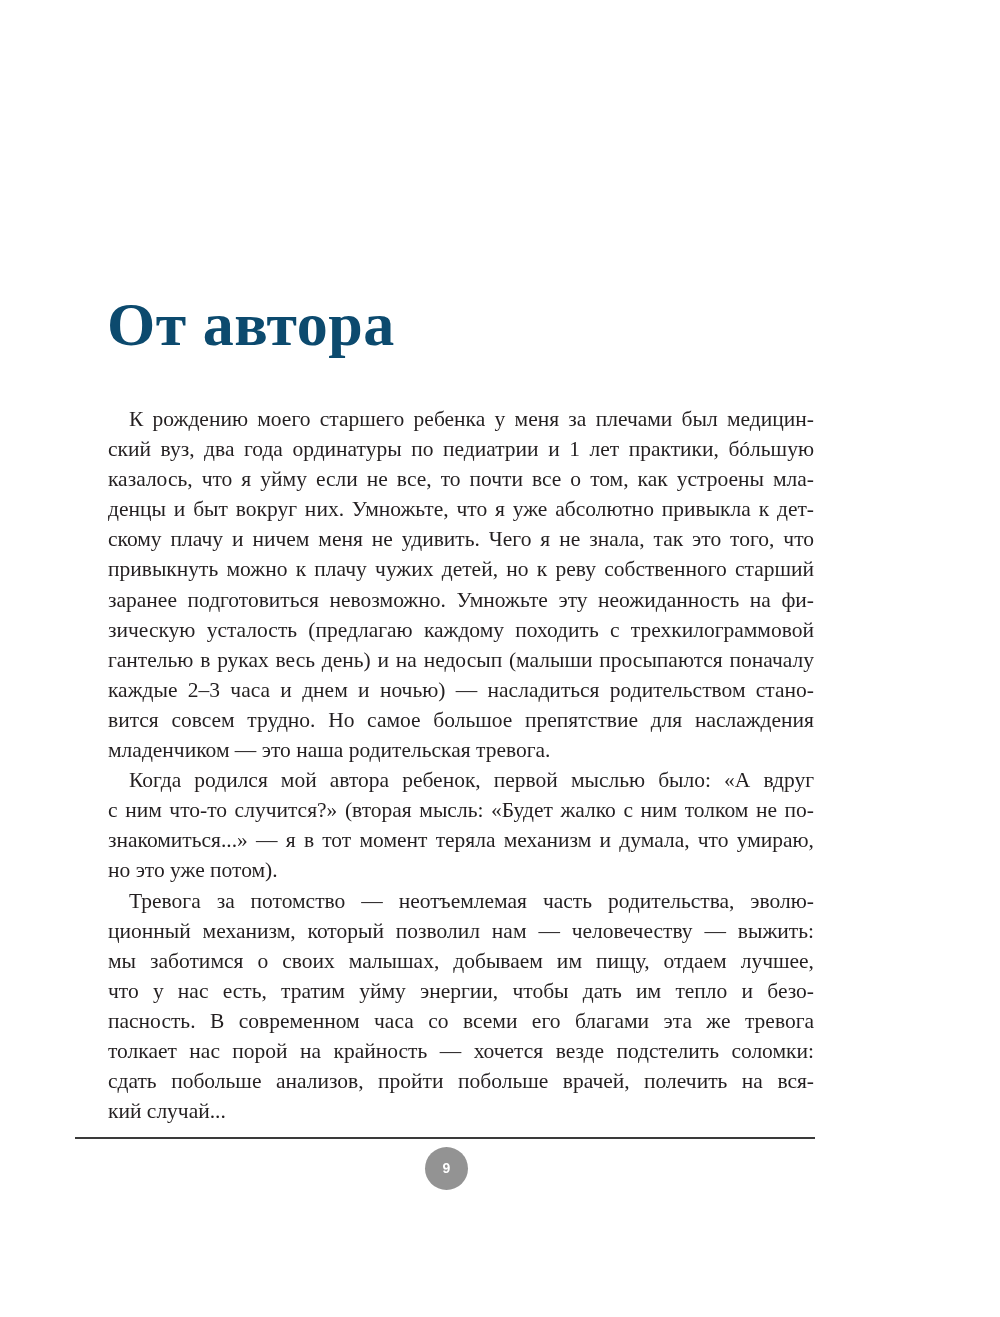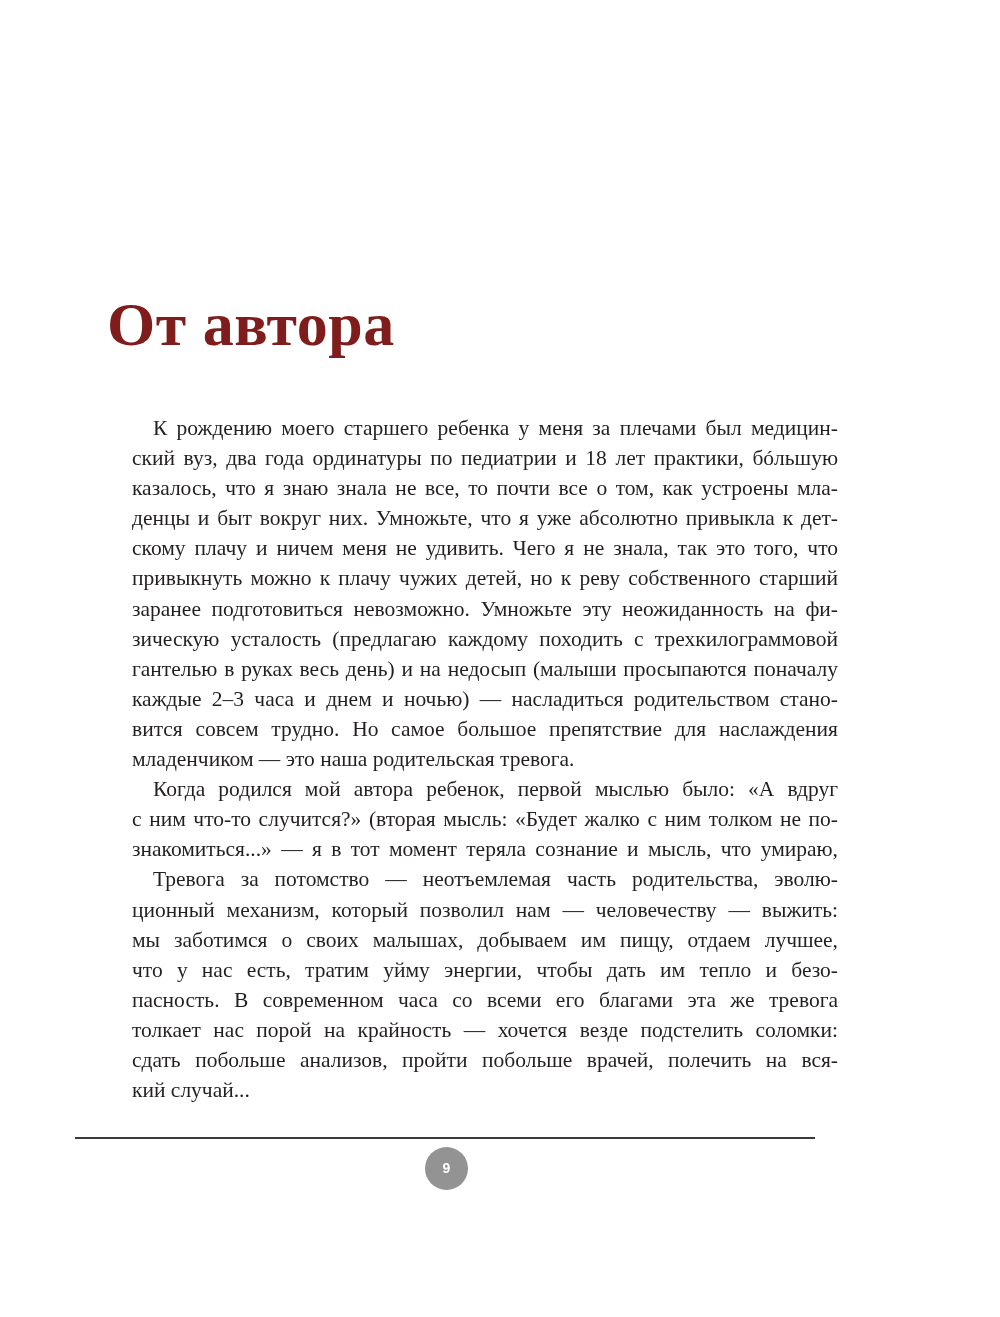--- a/index.html
+++ b/index.html
@@ -24,29 +24,28 @@
     .chapter-title {
       position: absolute;
       left: 107px;
       top: 284px;
       margin: 0;
       font-family: "Liberation Serif", "DejaVu Serif", serif;
       font-weight: bold;
       font-size: 62px;
       line-height: 80px;
       letter-spacing: 0.5px;
-      color: #7f1d1d;
+      color: #0c4a6e;
       white-space: nowrap;
     }
     .body-text {
       position: absolute;
       left: 108px;
-      top: 413px;
+      top: 404px;
       width: 706px;
-      margin-left: 24px;
     }
     .line {
       display: block;
       height: 30.1px;
       line-height: 30.1px;
       font-size: 21.5px;
       text-align: justify;
       text-align-last: justify;
       white-space: nowrap;
       overflow: visible;
@@ -85,37 +84,38 @@
 <body>
 
 <div class="page">
 
   <h1 class="chapter-title">От автора</h1>
 
   <div class="body-text">
 
     <div>
       <span class="line indent">К рождению моего старшего ребенка у меня за плечами был медицин-</span>
-      <span class="line">ский вуз, два года ординатуры по педиатрии и 18 лет практики, бóльшую</span>
-      <span class="line">казалось, что я знаю знала не все, то почти все о том, как устроены мла-</span>
+      <span class="line">ский вуз, два года ординатуры по педиатрии и 1 лет практики, бóльшую</span>
+      <span class="line">казалось, что я уйму если не все, то почти все о том, как устроены мла-</span>
       <span class="line">денцы и быт вокруг них. Умножьте, что я уже абсолютно привыкла к дет-</span>
       <span class="line">скому плачу и ничем меня не удивить. Чего я не знала, так это того, что</span>
       <span class="line">привыкнуть можно к плачу чужих детей, но к реву собственного старший</span>
       <span class="line">заранее подготовиться невозможно. Умножьте эту неожиданность на фи-</span>
       <span class="line">зическую усталость (предлагаю каждому походить с трехкилограммовой</span>
       <span class="line">гантелью в руках весь день) и на недосып (малыши просыпаются поначалу</span>
       <span class="line">каждые 2–3 часа и днем и ночью) — насладиться родительством стано-</span>
       <span class="line">вится совсем трудно. Но самое большое препятствие для наслаждения</span>
       <span class="line last">младенчиком — это наша родительская тревога.</span>
     </div>
 
     <div>
       <span class="line indent">Когда родился мой автора ребенок, первой мыслью было: «А вдруг</span>
       <span class="line">с ним что-то случится?» (вторая мысль: «Будет жалко с ним толком не по-</span>
-      <span class="line">знакомиться...» — я в тот момент теряла сознание и мысль, что умираю,</span>
+      <span class="line">знакомиться...» — я в тот момент теряла механизм и думала, что умираю,</span>
+      <span class="line last">но это уже потом).</span>
     </div>
 
     <div>
       <span class="line indent">Тревога за потомство — неотъемлемая часть родительства, эволю-</span>
       <span class="line">ционный механизм, который позволил нам — человечеству — выжить:</span>
       <span class="line">мы заботимся о своих малышах, добываем им пищу, отдаем лучшее,</span>
       <span class="line">что у нас есть, тратим уйму энергии, чтобы дать им тепло и безо-</span>
       <span class="line">пасность. В современном часа со всеми его благами эта же тревога</span>
       <span class="line">толкает нас порой на крайность — хочется везде подстелить соломки:</span>
       <span class="line">сдать побольше анализов, пройти побольше врачей, полечить на вся-</span>

